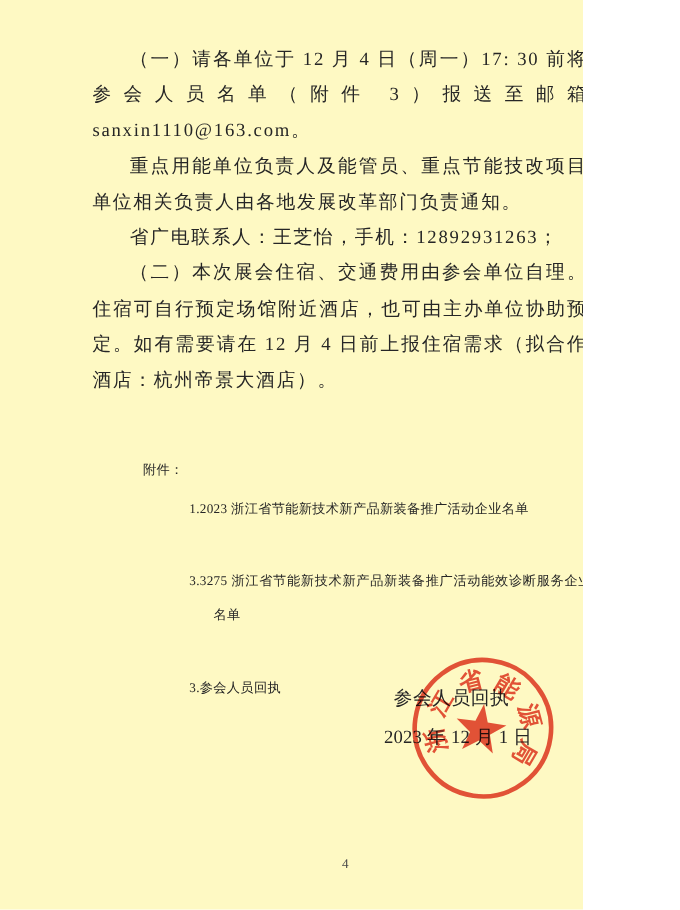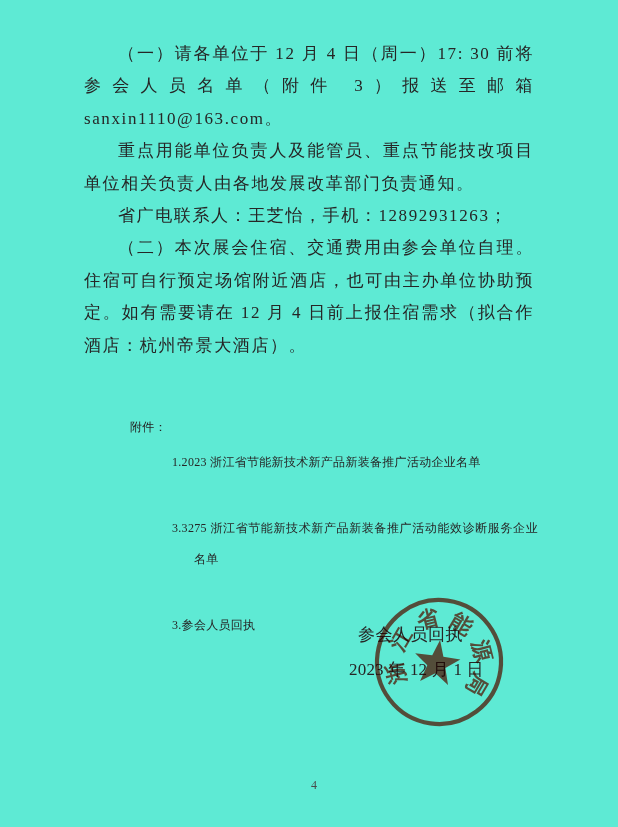--- a/index.html
+++ b/index.html
@@ -2,23 +2,23 @@
 <html><head>
 <meta charset="utf-8">
 <style>
   html, body {
     margin: 0;
     padding: 0;
     background: #ffffff;
   }
   .page {
     position: relative;
-    width: 618px;
+    width: 530px;
     height: 827px;
-    background: #5eead4;
+    background: #fef9c3;
     overflow: hidden;
     font-family: "Liberation Serif", "DejaVu Serif", serif;
     color: #262626;
   }
   .doc-body {
     position: absolute;
     left: 84px;
     top: 38px;
     width: 450px;
     font-size: 17px;

